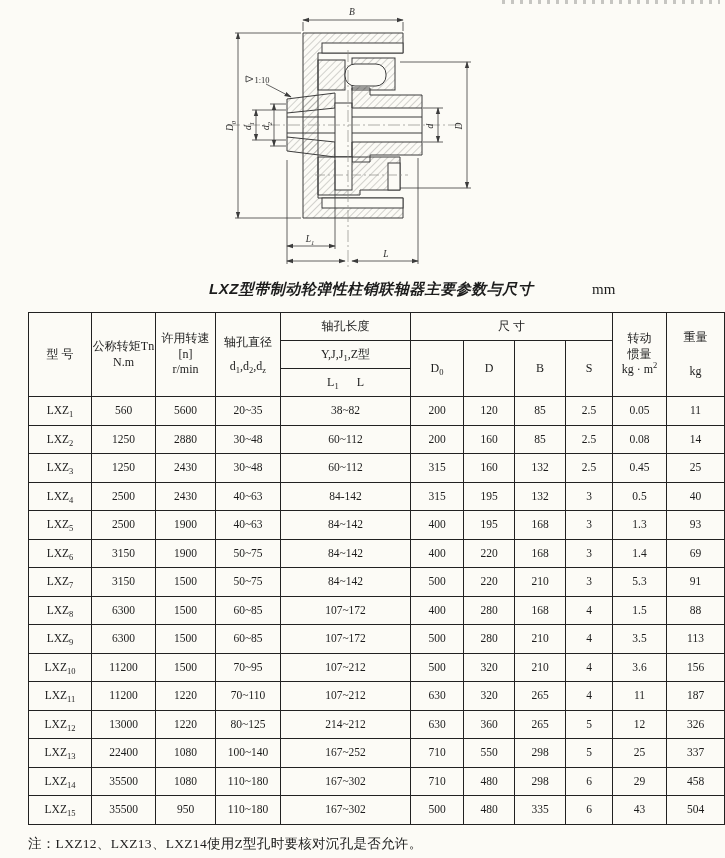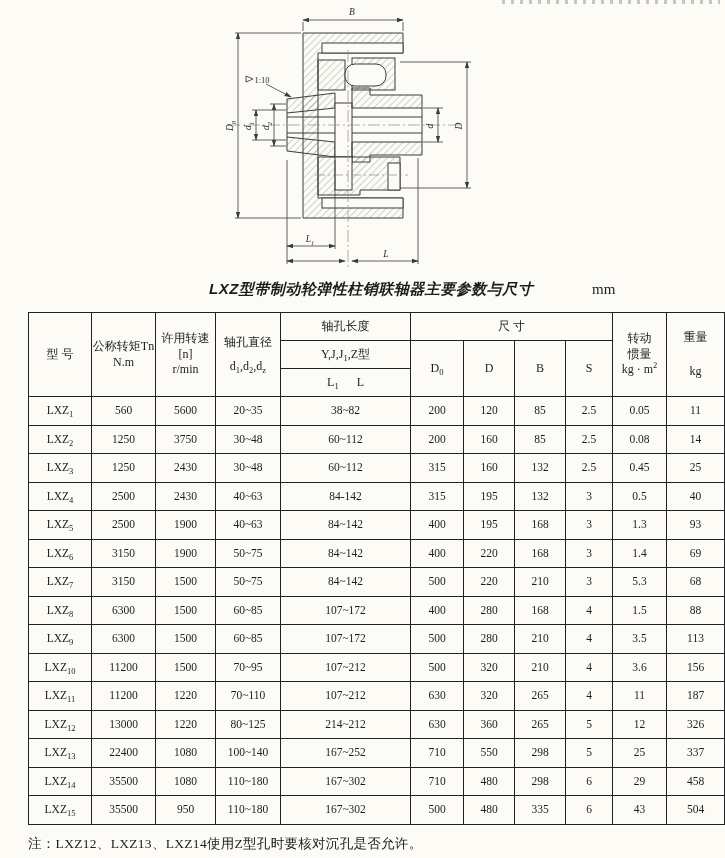--- a/index.html
+++ b/index.html
@@ -205,21 +205,21 @@
           <td>200</td>
           <td>120</td>
           <td>85</td>
           <td>2.5</td>
           <td>0.05</td>
           <td>11</td>
         </tr>
         <tr>
           <td>LXZ<sub>2</sub></td>
           <td>1250</td>
-          <td>3750</td>
+          <td>2880</td>
           <td>30~48</td>
           <td>60~112</td>
           <td>200</td>
           <td>160</td>
           <td>85</td>
           <td>2.5</td>
           <td>0.08</td>
           <td>14</td>
         </tr>
         <tr>
@@ -278,21 +278,21 @@
           <td>LXZ<sub>7</sub></td>
           <td>3150</td>
           <td>1500</td>
           <td>50~75</td>
           <td>84~142</td>
           <td>500</td>
           <td>220</td>
           <td>210</td>
           <td>3</td>
           <td>5.3</td>
-          <td>68</td>
+          <td>91</td>
         </tr>
         <tr>
           <td>LXZ<sub>8</sub></td>
           <td>6300</td>
           <td>1500</td>
           <td>60~85</td>
           <td>107~172</td>
           <td>400</td>
           <td>280</td>
           <td>168</td>

